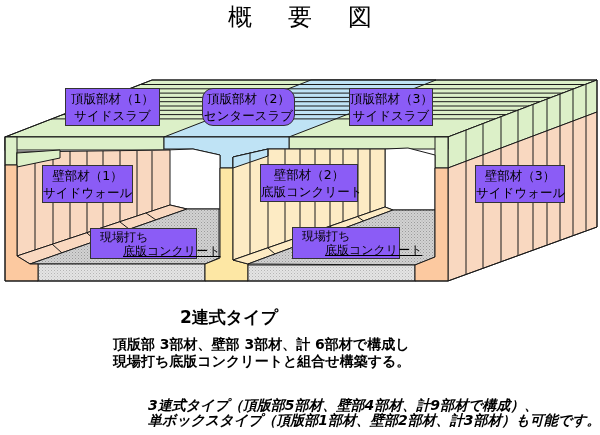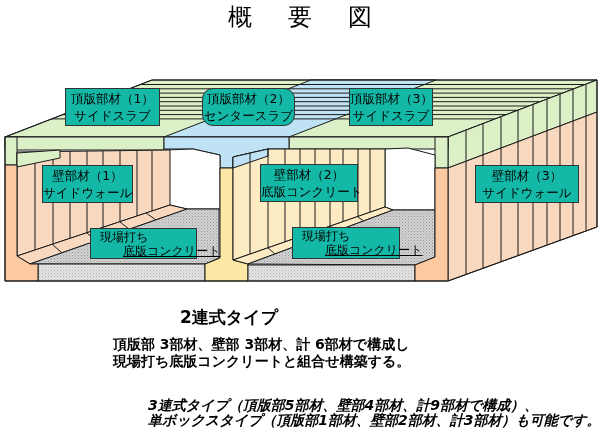--- a/index.html
+++ b/index.html
@@ -2,21 +2,21 @@
 <html><head>
 <meta charset="utf-8">
 <style>
   html, body { margin: 0; padding: 0; background: #ffffff; }
   body { width: 600px; height: 435px; position: relative; overflow: hidden;
          font-family: "DejaVu Sans", "Liberation Sans", sans-serif; color: #000; }
   .stage { position: absolute; left: 0; top: 0; width: 600px; height: 435px; }
   svg.drawing { position: absolute; left: 0; top: 0; }
   .title { position: absolute; left: 0; top: 2px; width: 600px; text-align: center;
            font-size: 24px; letter-spacing: 36px; text-indent: 36px; line-height: 30px; }
-  .label { position: absolute; background: #14b8a6; border: 1px solid #333; box-sizing: border-box;
+  .label { position: absolute; background: #8b5cf6; border: 1px solid #333; box-sizing: border-box;
            font-size: 12.5px; line-height: 17px; text-align: center; padding-top: 1px; white-space: nowrap; }
   .label.left { text-align: left; font-size: 12px; line-height: 14px; padding-top: 1px; }
   .label.left .l1 { display: block; padding-left: 9px; }
   .label.left .l2 { display: block; padding-left: 32px; text-decoration: underline; }
   .label .l1, .label .l2 { display: block; }
   .type-title { position: absolute; left: 180px; top: 306px; font-size: 17px; font-weight: bold; white-space: nowrap; }
   .desc { position: absolute; left: 77px; top: 336px; font-size: 14px; font-weight: bold; line-height: 17px; white-space: nowrap; }
   .notes { position: absolute; left: 112px; top: 398px; font-size: 14px; font-weight: bold; line-height: 15px; white-space: nowrap; font-style: italic; }
   .desc span, .notes span { display: block; margin-left: 36px; }
   .ln { stroke: #1a1a1a; stroke-width: 1; fill: none; }
@@ -158,21 +158,21 @@
     <span class="l2">サイドスラブ</span>
   </div>
   <div class="label" style="left:42px;top:165px;width:91px;height:38px;">
     <span class="l1">壁部材（1）</span>
     <span class="l2">サイドウォール</span>
   </div>
   <div class="label" style="left:260px;top:164px;width:98px;height:38px;">
     <span class="l1">壁部材（2）</span>
     <span class="l2">底版コンクリート</span>
   </div>
-  <div class="label" style="left:475px;top:165px;width:104px;height:38px;">
+  <div class="label" style="left:475px;top:165px;width:90px;height:38px;">
     <span class="l1">壁部材（3）</span>
     <span class="l2">サイドウォール</span>
   </div>
   <div class="label left" style="left:90px;top:228px;width:107px;height:31px;">
     <span class="l1">現場打ち</span>
     <span class="l2">底版コンクリート</span>
   </div>
   <div class="label left" style="left:292px;top:227px;width:108px;height:32px;">
     <span class="l1">現場打ち</span>
     <span class="l2">底版コンクリート</span>

